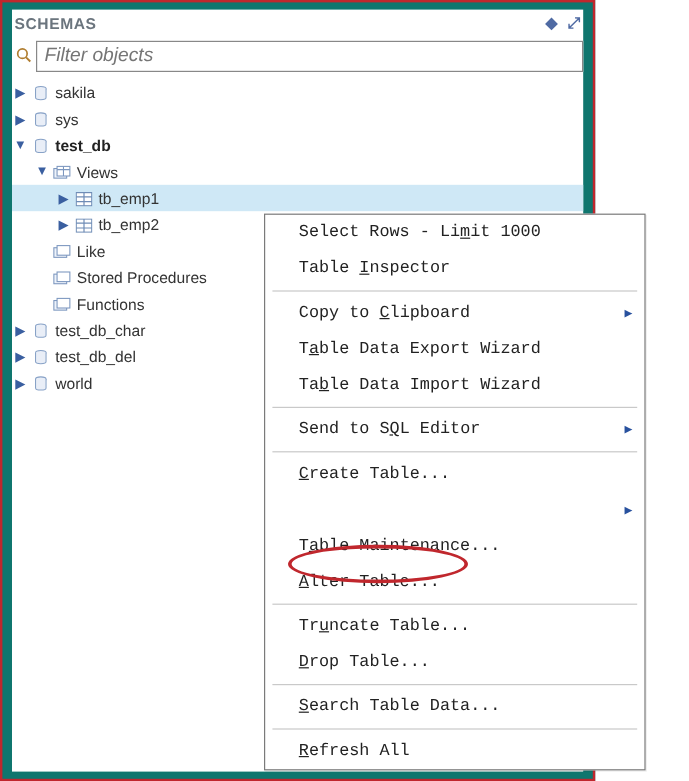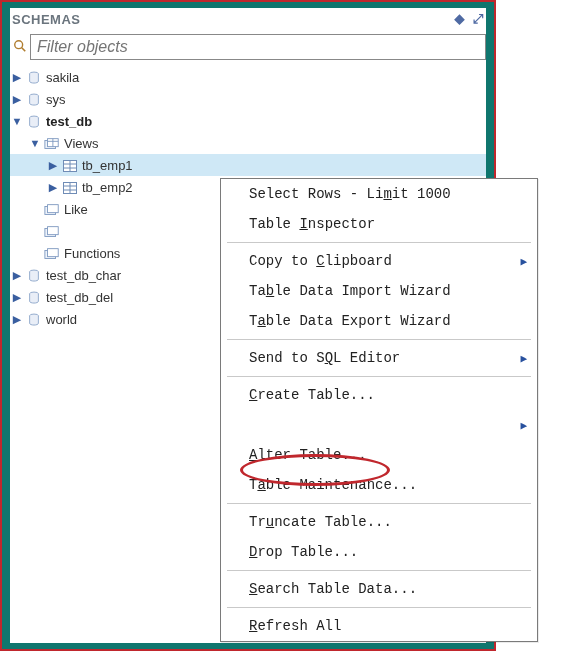--- a/index.html
+++ b/index.html
@@ -220,20 +220,21 @@
     <span class="lbl">Like</span>
   </div>
 
   <div class="row">
     <span class="indent" style="width:18px"></span>
     <span class="tw blank">▶</span>
     <span class="ic"><svg width="16" height="14" viewBox="0 0 18 14">
               <rect x="1" y="3" width="12" height="9" fill="#eef3fb" stroke="#7c97bf"></rect>
               <rect x="4" y="1" width="12" height="9" fill="#fff" stroke="#7c97bf"></rect>
             </svg></span>
+    <span class="lbl">Stored Procedures</span>
   </div>
 
   <div class="row">
     <span class="indent" style="width:18px"></span>
     <span class="tw blank">▶</span>
     <span class="ic"><svg width="16" height="14" viewBox="0 0 18 14">
               <rect x="1" y="3" width="12" height="9" fill="#eef3fb" stroke="#7c97bf"></rect>
               <rect x="4" y="1" width="12" height="9" fill="#fff" stroke="#7c97bf"></rect>
             </svg></span>
     <span class="lbl">Functions</span>
@@ -274,43 +275,43 @@
         </div>
         <div class="ctx-item">
           <span>Table <span class="ctx-u">I</span>nspector</span>
         </div>
         <div class="ctx-sep"></div>
         <div class="ctx-item">
           <span>Copy to <span class="ctx-u">C</span>lipboard</span>
           <span class="ctx-sub">▶</span>
         </div>
         <div class="ctx-item">
+          <span>T<span class="ctx-u">a</span>ble Data Export Wizard</span>
+        </div>
+        <div class="ctx-item">
           <span>Ta<span class="ctx-u">b</span>le Data Import Wizard</span>
-        </div>
-        <div class="ctx-item">
-          <span>T<span class="ctx-u">a</span>ble Data Export Wizard</span>
         </div>
         <div class="ctx-sep"></div>
         <div class="ctx-item">
           <span>Send to S<span class="ctx-u">Q</span>L Editor</span>
           <span class="ctx-sub">▶</span>
         </div>
         <div class="ctx-sep"></div>
         <div class="ctx-item">
           <span><span class="ctx-u">C</span>reate Table...</span>
         </div>
         <div class="ctx-item">
           <span class="ctx-sub">▶</span>
         </div>
         <div class="ctx-item">
+          <span>T<span class="ctx-u">a</span>ble Maintenance...</span>
+        </div>
+        <div class="ctx-item">
           <span><span class="ctx-u">A</span>lter Table...</span>
         </div>
-        <div class="ctx-item">
-          <span>T<span class="ctx-u">a</span>ble Maintenance...</span>
-        </div>
         <div class="ctx-sep"></div>
         <div class="ctx-item">
           <span>Tr<span class="ctx-u">u</span>ncate Table...</span>
         </div>
         <div class="ctx-item">
           <span><span class="ctx-u">D</span>rop Table...</span>
         </div>
         <div class="ctx-sep"></div>
         <div class="ctx-item">
           <span><span class="ctx-u">S</span>earch Table Data...</span>

